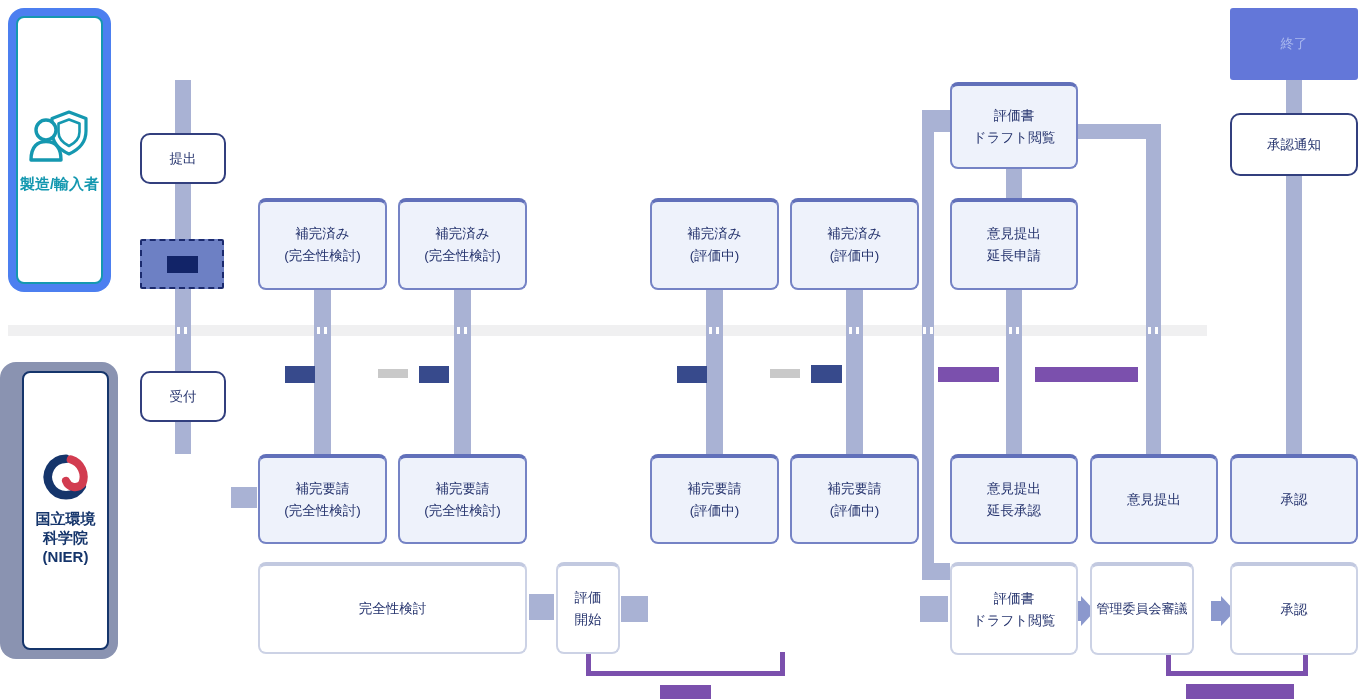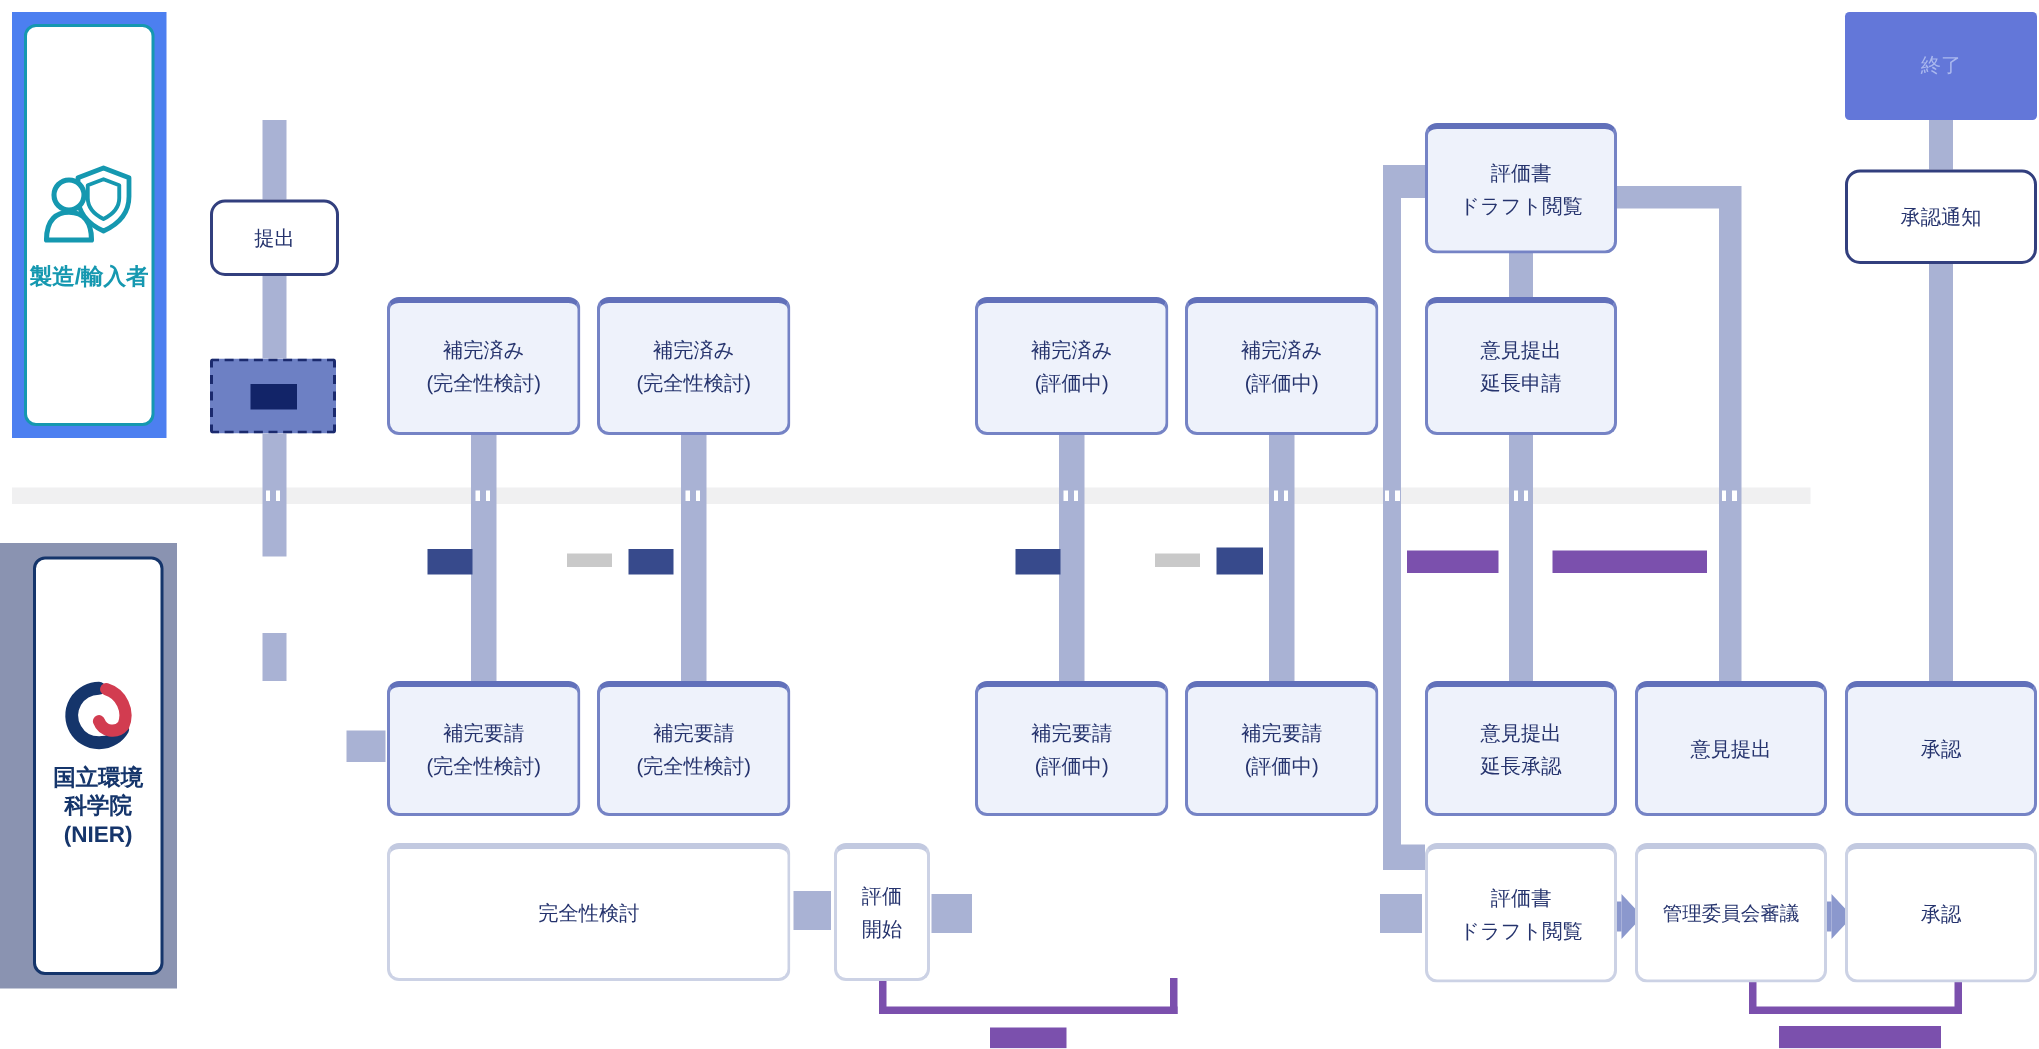--- a/index.html
+++ b/index.html
@@ -33,21 +33,21 @@
   .bracket{position:absolute;z-index:4;border-left:5px solid var(--purple);
            border-right:5px solid var(--purple);border-bottom:5px solid var(--purple);}
   .tri{position:absolute;width:0;height:0;z-index:3;
        border-top:15px solid rgba(0,0,0,0);border-bottom:15px solid rgba(0,0,0,0);
        border-left:14px solid var(--arrow);}
   .tail{position:absolute;background:var(--arrow);z-index:3;}
   .dashedbox{position:absolute;box-sizing:border-box;background:var(--dashed-fill);
         border:2px dashed var(--dashed-stroke);border-radius:2px;z-index:5;
         display:flex;align-items:center;justify-content:center;}
   .dashedbox .inner{width:31px;height:17px;background:var(--dark-chip);}
-  .lane{position:absolute;box-sizing:border-box;z-index:6;border-radius:0;
+  .lane{position:absolute;box-sizing:border-box;z-index:6;border-radius:16px;
         display:flex;align-items:center;justify-content:center;}
   .lane-card{box-sizing:border-box;background:#fff;border-radius:8px;width:100%;height:100%;
         display:flex;flex-direction:column;align-items:center;justify-content:center;gap:10px;}
   .lane.manu{background:var(--bright-blue);padding:8px;}
   .lane.manu .lane-card{border:2.5px solid var(--teal);}
   .lane.manu .lane-label{color:var(--teal);font-weight:bold;font-size:15px;}
   .lane.nier{background:var(--nier-frame);padding:9px;}
   .lane.nier .lane-card{border:2.5px solid var(--nier-navy);margin-left:13px;}
   .lane.nier .lane-label{color:var(--nier-navy);font-weight:bold;font-size:15px;
         text-align:center;line-height:1.25;}
@@ -139,20 +139,23 @@
     </div>
   </div>
 
   <div class="node io" style="left:140px;top:133px;width:86px;height:51px">
     <span>提出</span>
   </div>
 
   <div class="node terminal end" style="left:1230px;top:8px;width:128px;height:72px">
     <span>終了</span>
   </div>
+  <div class="node io" style="left:140px;top:371px;width:86px;height:51px">
+    <span>受付</span>
+  </div>
   <div class="node io" style="left:1230px;top:113px;width:128px;height:63px">
     <span>承認通知</span>
   </div>
 
   <div class="dashedbox" style="left:140px;top:239px;width:84px;height:50px">
     <div class="inner"></div>
   </div>
 
   <div class="node task" style="left:258px;top:198px;width:129px;height:92px">
     <span>補完済み</span>
@@ -210,20 +213,20 @@
     <span>評価</span>
     <span>開始</span>
   </div>
   <div class="node state" style="left:258px;top:562px;width:269px;height:92px">
     <span>完全性検討</span>
   </div>
   <div class="node state" style="left:950px;top:562px;width:128px;height:93px">
     <span>評価書</span>
     <span>ドラフト閲覧</span>
   </div>
-  <div class="node state" style="left:1090px;top:562px;width:128px;height:93px;font-size:13px">
+  <div class="node state" style="left:1090px;top:562px;width:104px;height:93px;font-size:13px">
     <span>管理委員会審議</span>
   </div>
   <div class="node state" style="left:1230px;top:562px;width:128px;height:93px">
     <span>承認</span>
   </div>
 
 </div>
 
 </body></html>

